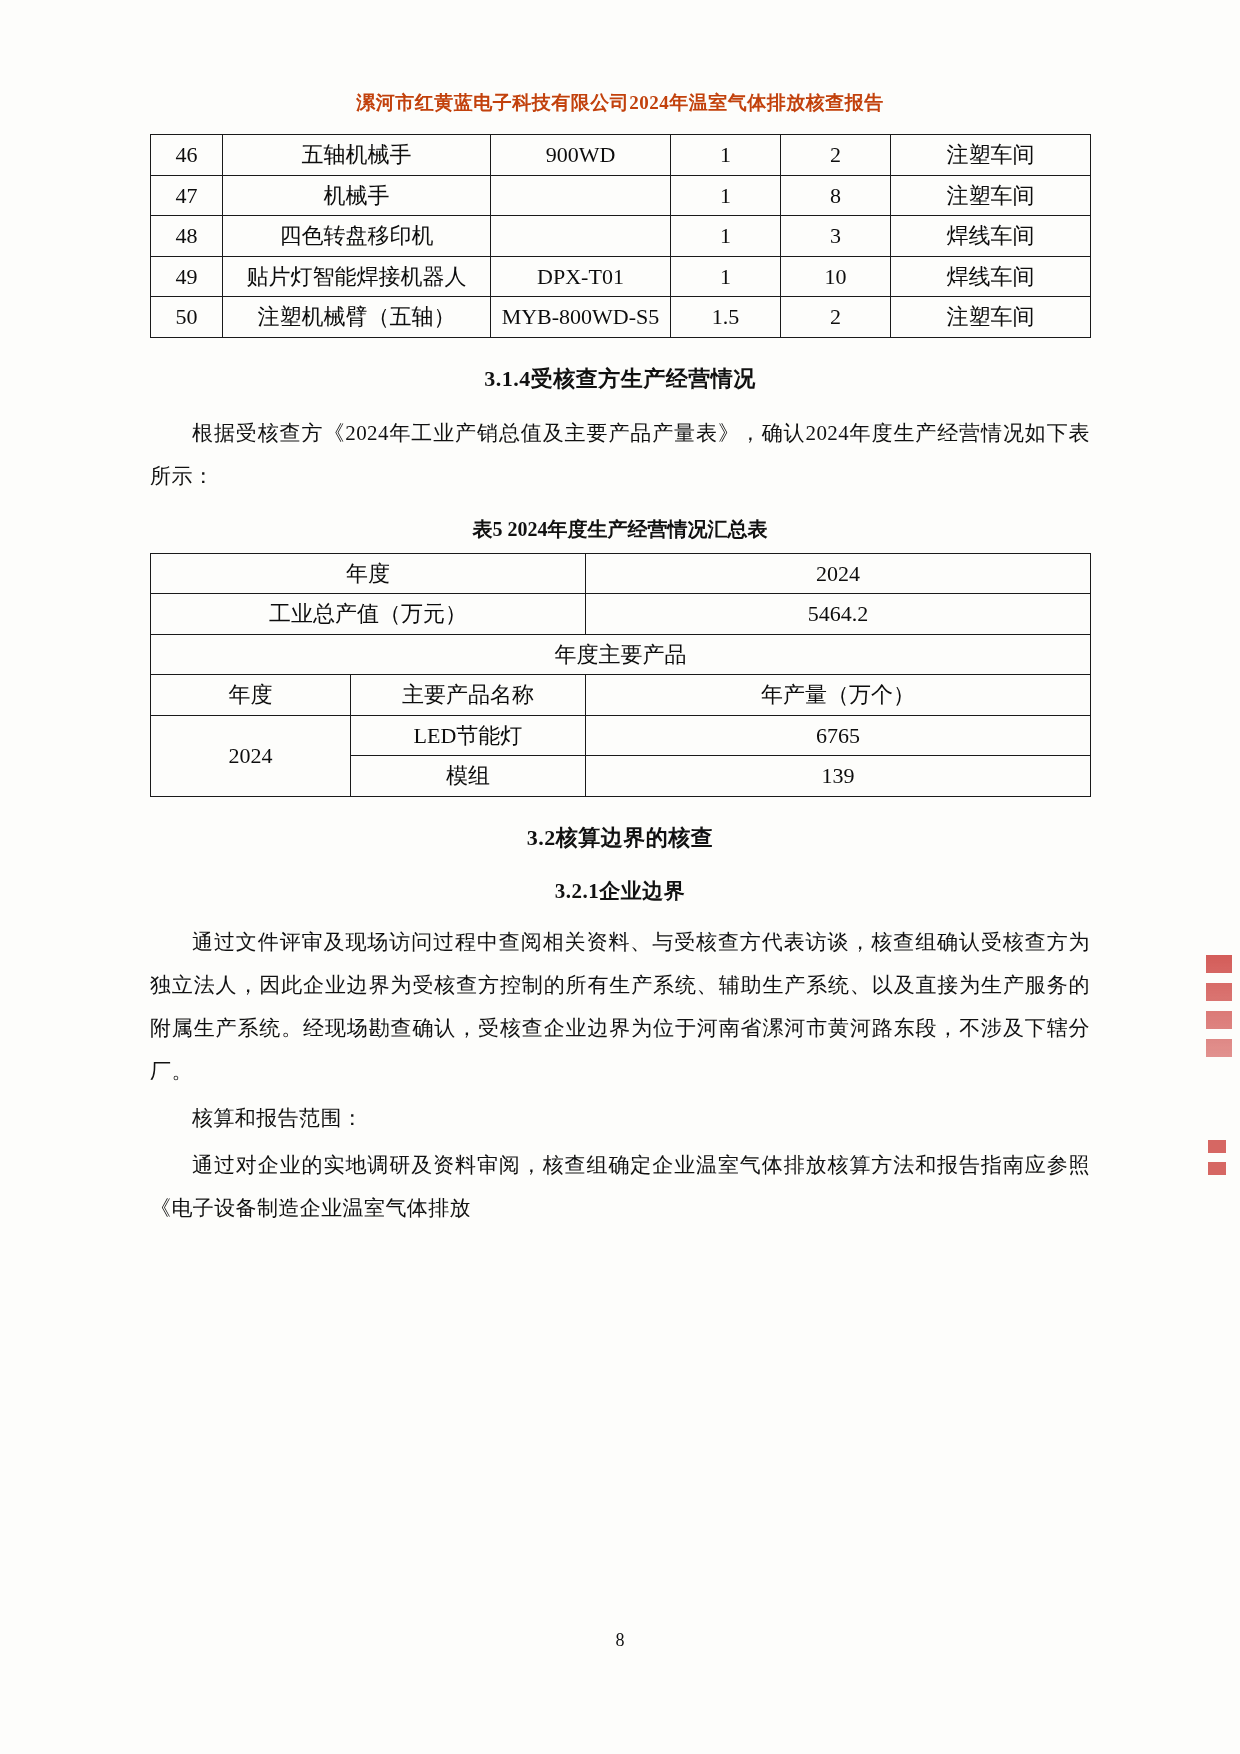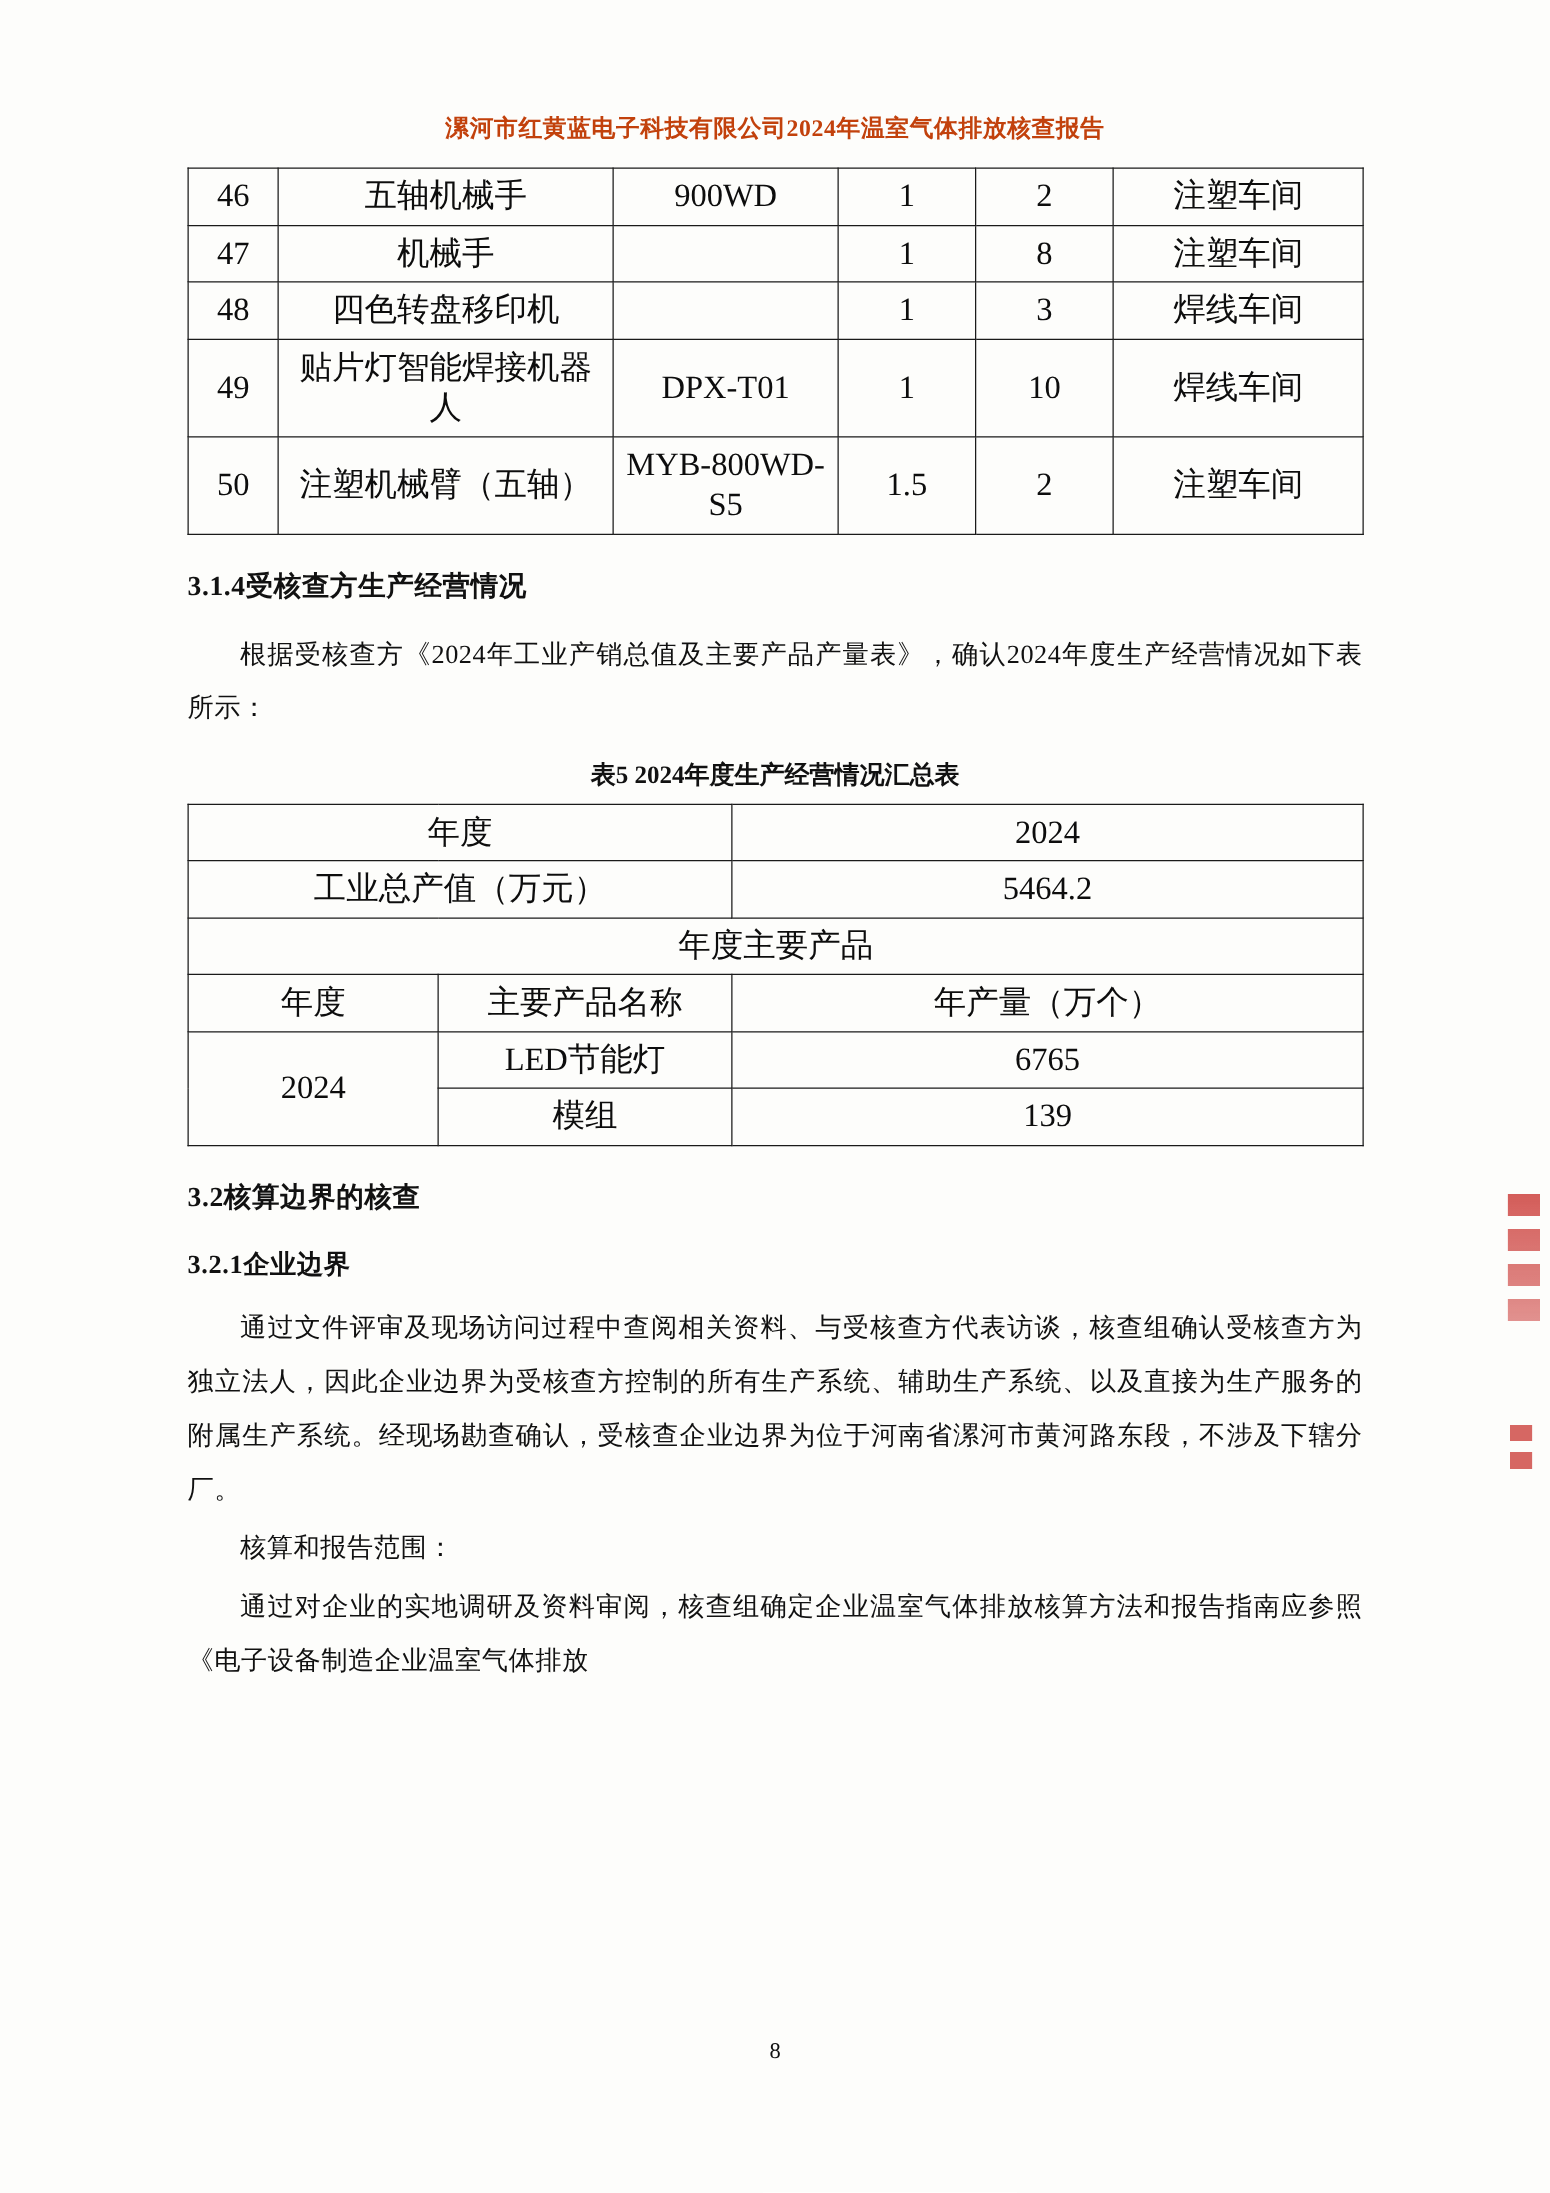--- a/index.html
+++ b/index.html
@@ -38,38 +38,39 @@
   }
   table.doc-table {
     border-collapse: collapse;
     width: 100%;
     table-layout: fixed;
   }
   table.doc-table td {
     border: 1.5px solid #1a1a1a;
     text-align: center;
     vertical-align: middle;
-    font-size: 26px;
+    font-size: 22px;
     padding: 6px 4px;
     line-height: 1.25;
     color: #0d0d0d;
   }
   
   .eq-col1 { width: 72px; }
   .eq-col2 { width: 268px; }
   .eq-col3 { width: 180px; }
   .eq-col4 { width: 110px; }
   .eq-col5 { width: 110px; }
   .eq-col6 { width: 200px; }
 
   h3.section {
     font-size: 22px;
     font-weight: bold;
     margin: 26px 0 18px 0;
     letter-spacing: 0.5px;
+    text-align: center;
   }
   h3.section.sub {
     font-size: 21px;
     margin: 24px 0 16px 0;
   }
   p.para {
     font-size: 21px;
     line-height: 2.05;
     margin: 0 0 4px 0;
     text-align: justify;

